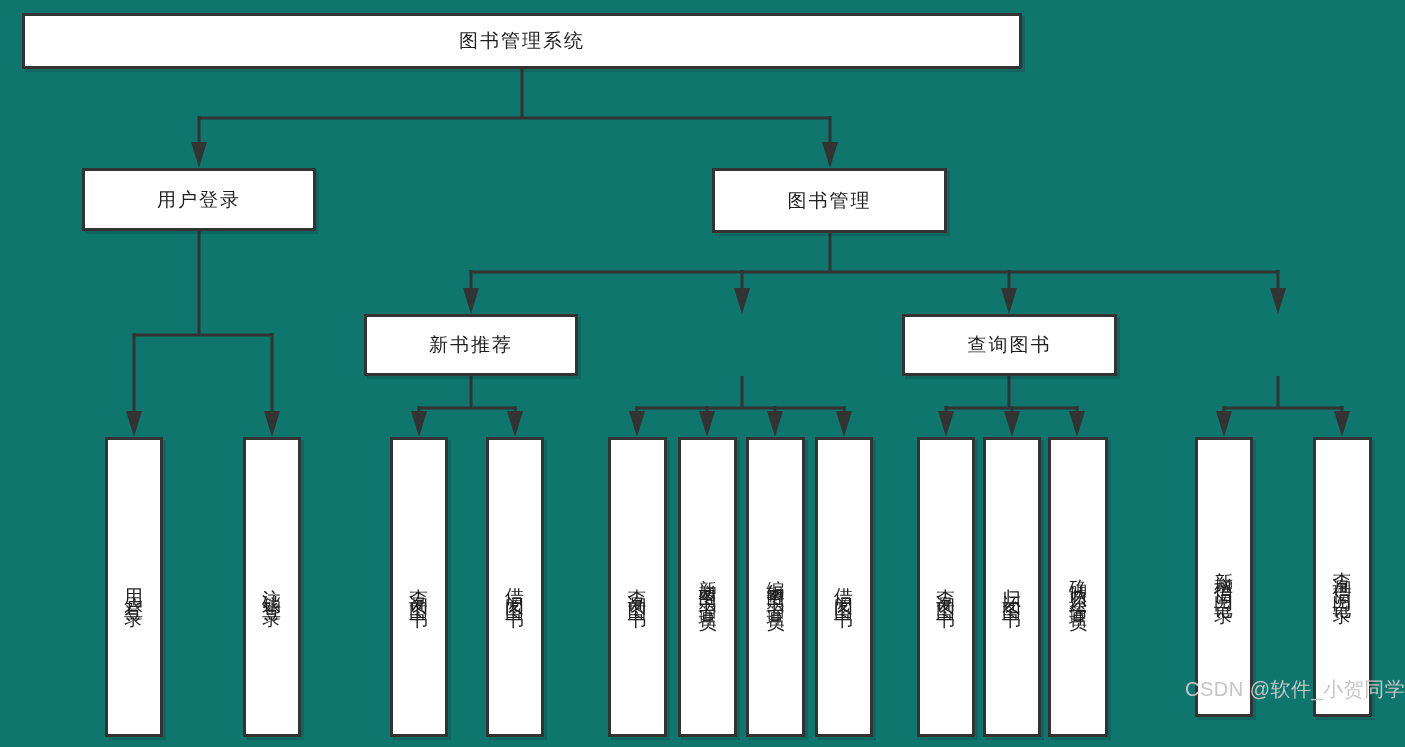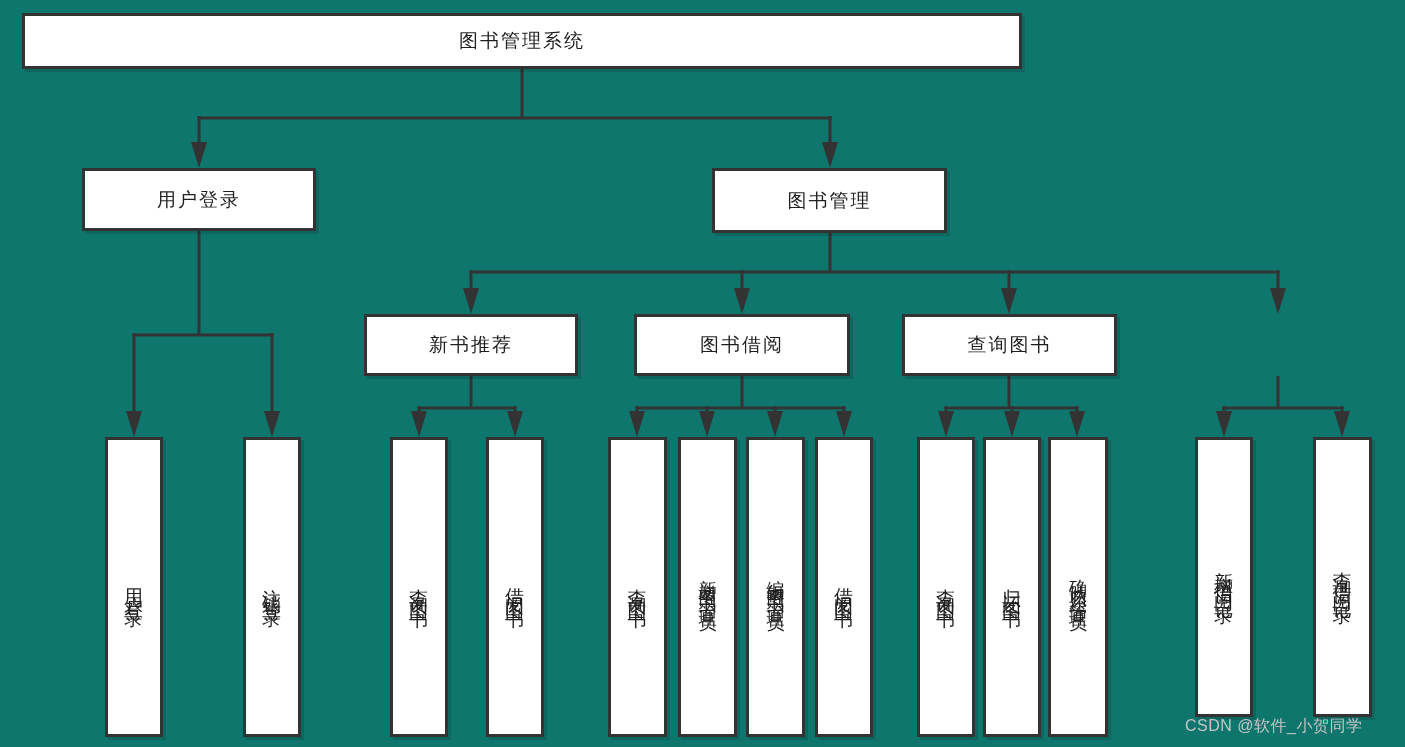--- a/index.html
+++ b/index.html
@@ -28,22 +28,22 @@
   .vnode{
     writing-mode:vertical-rl;
     text-orientation:upright;
     font-size:19px;
     letter-spacing:7px;
     line-height:1;
   }
   .vnode.tight{letter-spacing:5px;font-size:18px;}
   .watermark{
     position:absolute;
-    left:1185px;top:716px;
-    font-size:16px;
+    left:1185px;top:676px;
+    font-size:20px;
     color:#c5c5c5;
     letter-spacing:0.5px;
     z-index:3;
     white-space:nowrap;
   }
 </style>
 </head>
 <body>
 
 <div class="canvas">
@@ -117,23 +117,20 @@
   <div class="node hnode" style="left:82px;top:168px;width:234px;height:63px;">
     <span>用户登录</span>
   </div>
   <div class="node hnode" style="left:364px;top:314px;width:214px;height:62px;">
     <span>新书推荐</span>
   </div>
 
   <div class="node hnode" style="left:712px;top:168px;width:235px;height:65px;">
     <span>图书管理</span>
   </div>
-  <div class="node hnode" style="left:634px;top:314px;width:216px;height:62px;">
-    <span>图书借阅</span>
-  </div>
   <div class="node hnode" style="left:902px;top:314px;width:215px;height:62px;">
     <span>查询图书</span>
   </div>
 
   <div class="node vnode" style="left:105px;top:437px;width:58px;height:300px;">
     <span>用户登录</span>
   </div>
   <div class="node vnode" style="left:243px;top:437px;width:58px;height:300px;">
     <span>注销登录</span>
   </div>

